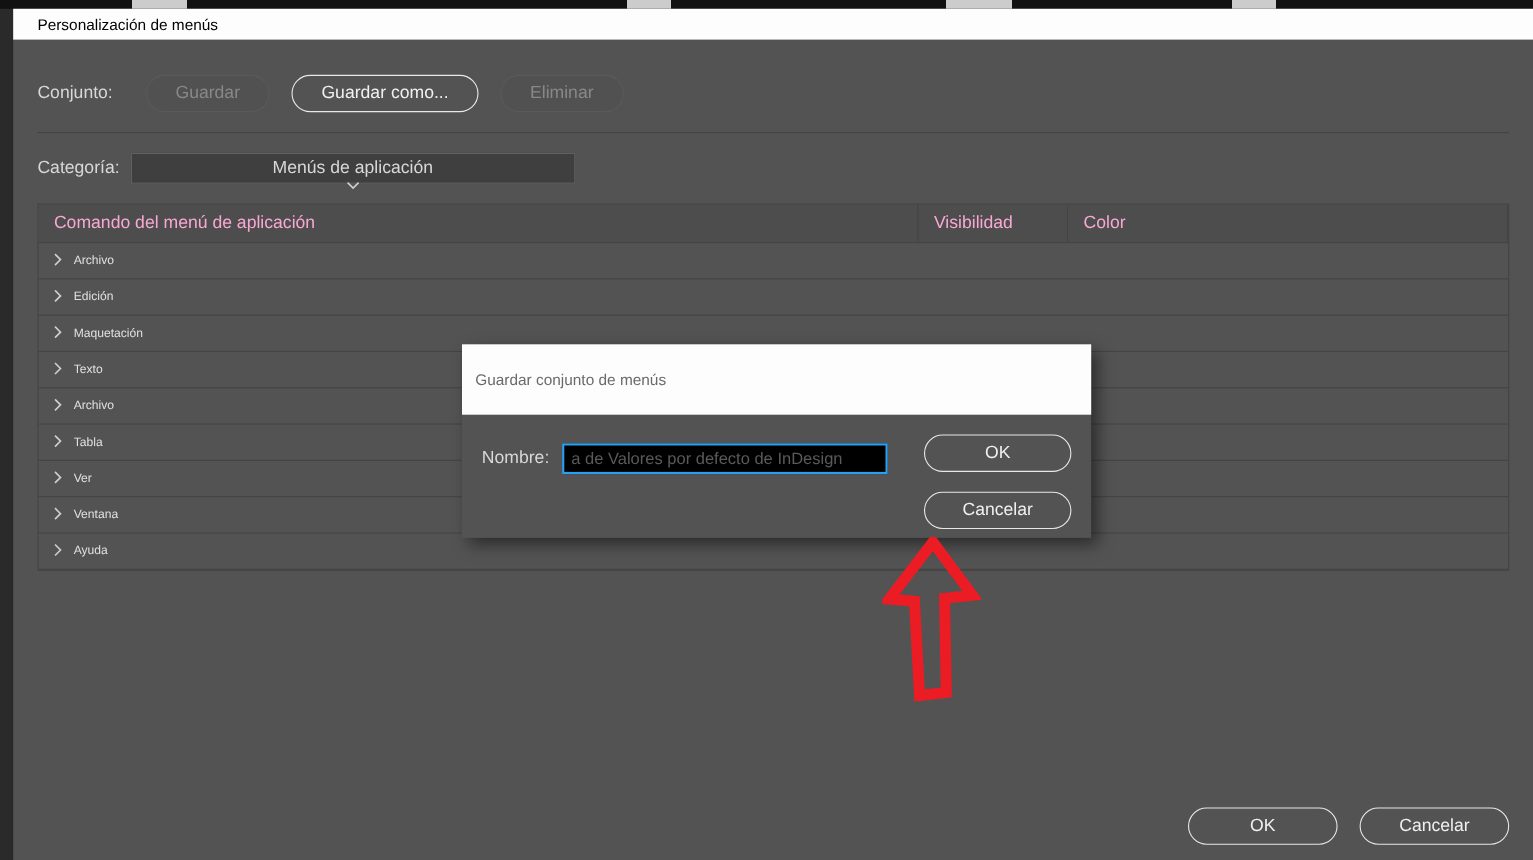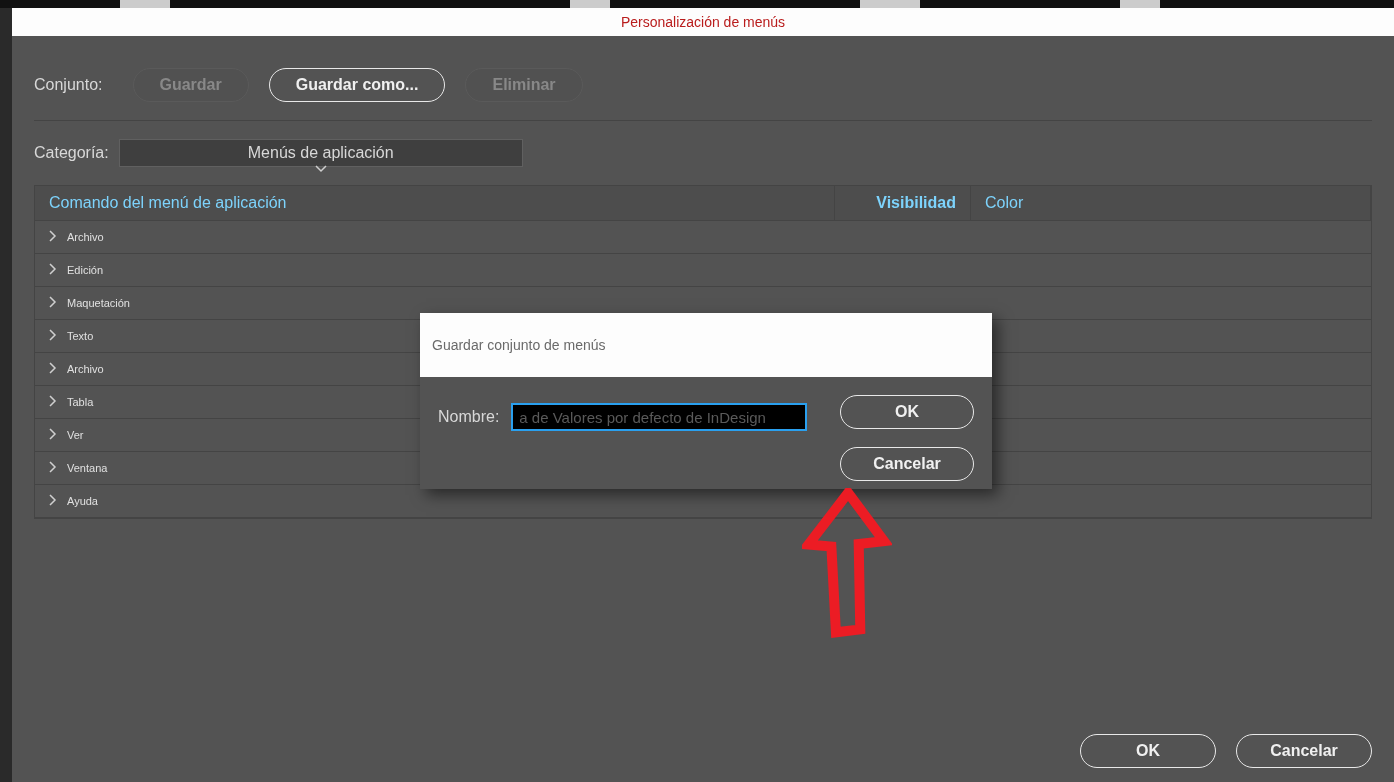--- a/index.html
+++ b/index.html
@@ -10,55 +10,54 @@
     display: flex;
   }
   .topbar-seg-dark { height: 8px; background: #111; }
   .topbar-seg-light { height: 8px; background: #ccc; }
 
   .main-dialog {
     position: absolute; left: 12px; top: 8px; width: 1382px; height: 774px;
     background: #535353; color: #d8d8d8;
   }
   .dialog-title {
-    background: #fdfdfd; color: #b91c1c; font-size: 14px; padding: 6px 6px; text-align: center;
+    background: #fdfdfd; color: #000000; font-size: 14px; padding: 6px 22px;
   }
   .dialog-body { padding: 32px 22px; position: relative; height: calc(100% - 30px); }
 
   .row { display: flex; align-items: center; margin-bottom: 18px; }
   .label { color: #d8d8d8; font-size: 16px; margin-right: 10px; }
   
   .combo {
     display: flex; align-items: center; justify-content: space-between;
     background: #3f3f3f; border: 1px solid #606060; color: #d8d8d8;
     font-size: 16px; padding: 4px 10px; height: 28px;
   }
   .combo-conjunto { width: 398px; }
   .combo-categoria { width: 404px; flex-direction: column; }
   .chev { font-size: 12px; color: #cfcfcf; }
 
   .btn {
     border-radius: 18px; height: 34px; padding: 0 26px;
     font-size: 16px; display: inline-flex; align-items: center; justify-content: center;
     cursor: pointer;
-    font-weight: bold;
   }
   .btn-outline { background: transparent; border: 1.5px solid #e8e8e8; color: #f0f0f0; }
   .btn-disabled { background: #515151; border: 1.5px solid #5a5a5a; color: #888; }
   .btn-gap { margin-left: 20px; }
 
   .divider { border-top: 1px solid #444; margin: 6px 0 18px; }
 
   .table {
     border: 1px solid #444; width: 100%;
   }
   .thead { display: flex; background: #4d4d4d; border-bottom: 1px solid #444; }
-  .th { padding: 8px 14px; font-size: 16px; color: #7dd3fc; border-right: 1px solid #444; }
+  .th { padding: 8px 14px; font-size: 16px; color: #f9a8d4; border-right: 1px solid #444; }
   .th-cmd   { flex: 0 0 800px; }
-  .th-vis   { flex: 0 0 136px; text-align: right; font-weight: bold; }
+  .th-vis   { flex: 0 0 136px; text-align: left; }
   .th-color { flex: 1; }
   .tbody { }
   .trow {
     display: flex; align-items: center; height: 33px;
     border-bottom: 1px solid #444; padding-left: 14px;
   }
   .arrow-icon {
     color: #cfcfcf; font-size: 14px; margin-right: 10px;
   }
   .cell-text { font-size: 11px; color: #e0e0e0; }

